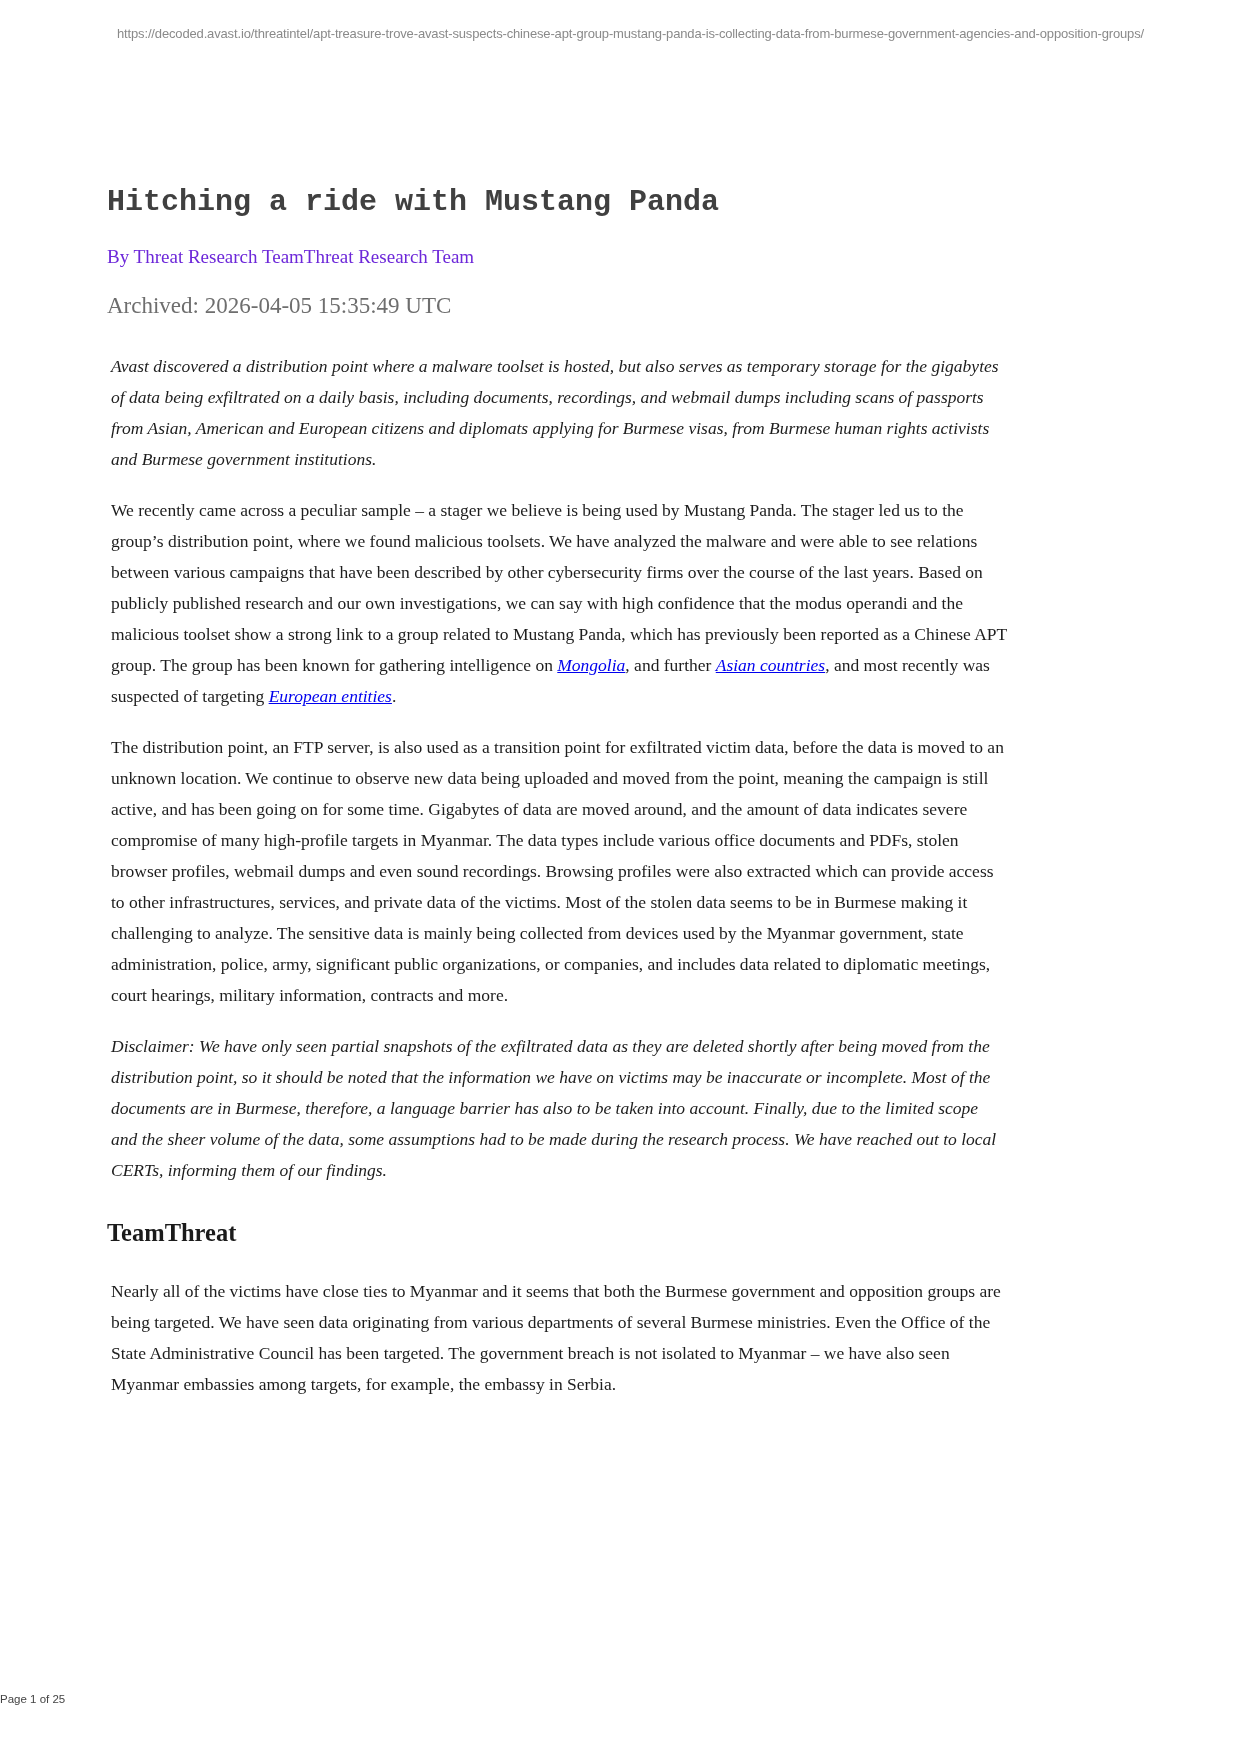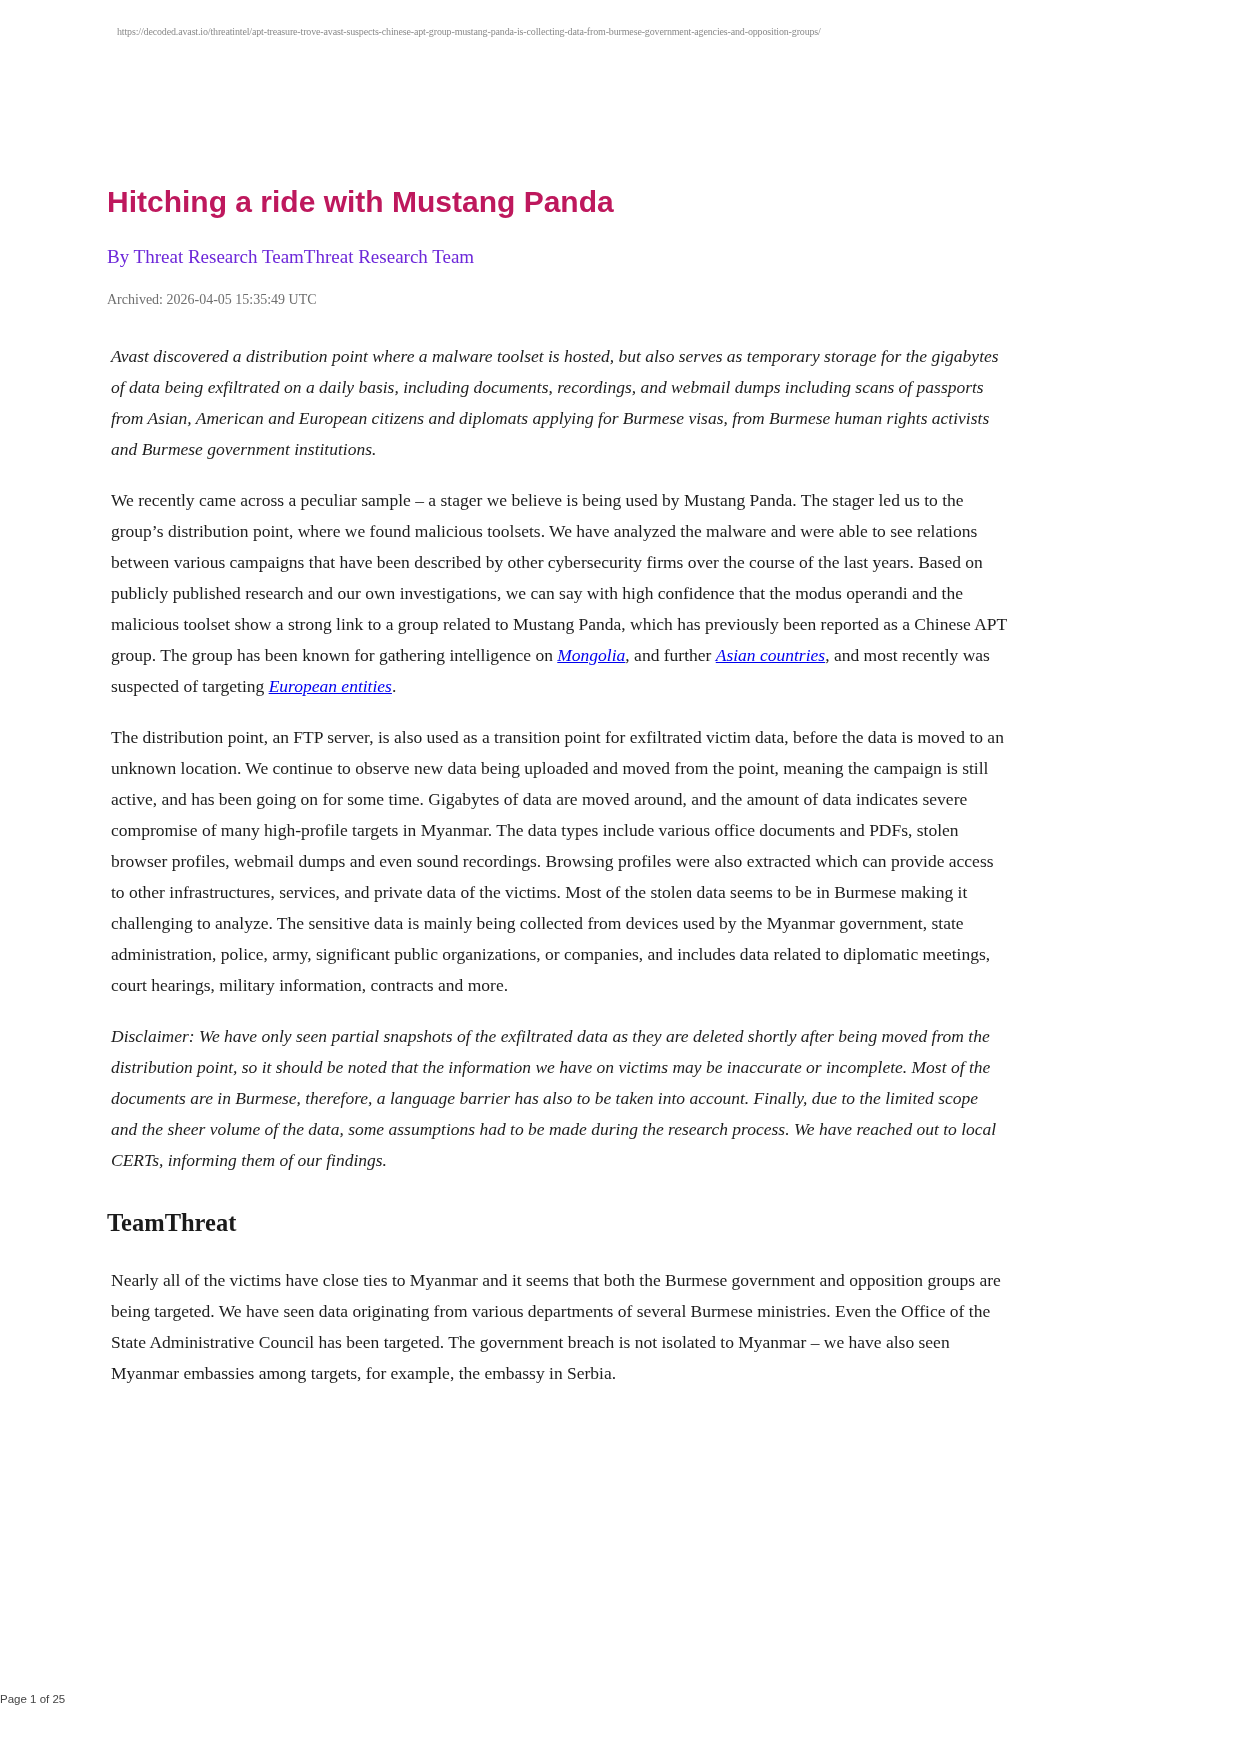--- a/index.html
+++ b/index.html
@@ -13,49 +13,49 @@
     height: 1756px;
     background: #ffffff;
     overflow: hidden;
     font-family: "Liberation Serif", serif;
   }
   .source-url {
     position: absolute;
     top: 26px;
     left: 117px;
     width: 1060px;
-    font-family: Liberation Serif, serif;
-    font-size: 10px;
+    font-family: Liberation Sans, sans-serif;
+    font-size: 13px;
     letter-spacing: -0.15px;
     color: #8a8a8a;
     white-space: nowrap;
   }
   .content {
     position: absolute;
     left: 107px;
     top: 0;
     width: 900px;
     padding-top: 184px;
   }
   h1.title {
-    font-family: Liberation Sans, sans-serif;
+    font-family: Liberation Mono, monospace;
     font-size: 30px;
     font-weight: 700;
-    color: #be185d;
+    color: #404040;
     margin: 0 0 26px 0;
     line-height: 1.2;
   }
   p.byline {
     font-size: 19px;
     color: #6d28d9;
     margin: 4px 0 23px 0;
     line-height: 1.2;
   }
   p.archived {
-    font-size: 14px;
+    font-size: 23px;
     color: #6e6e6e;
     margin: 0 0 32px 0;
     line-height: 1.2;
   }
   p.body {
     font-size: 17.5px;
     line-height: 31px;
     color: #1d1d1d;
     margin: 0 0 20px 4px;
     text-align: left;

